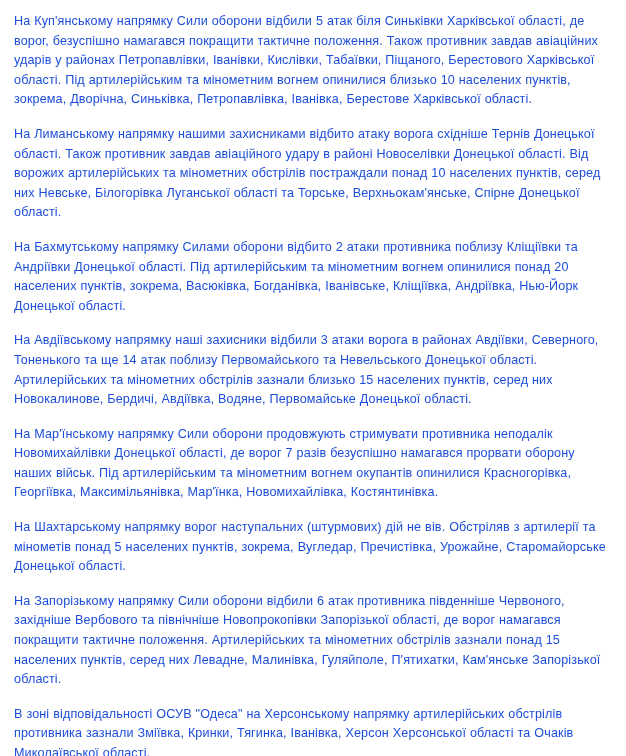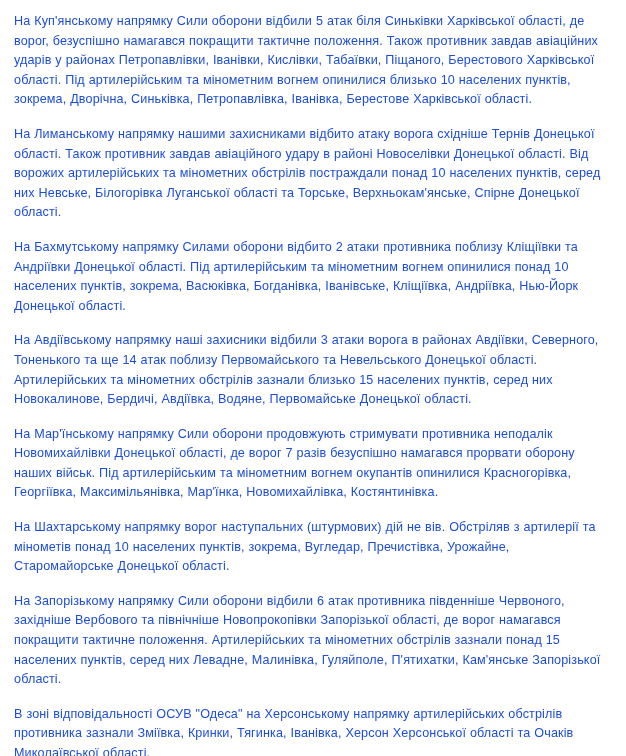--- a/index.html
+++ b/index.html
@@ -30,20 +30,20 @@
   .para:last-child {
     margin-bottom: 0;
   }
 </style>
 </head>
 <body>
 
 <div id="report">
   <p class="para">На Куп'янському напрямку Сили оборони відбили 5 атак біля Синьківки Харківської області, де ворог, безуспішно намагався покращити тактичне положення. Також противник завдав авіаційних ударів у районах Петропавлівки, Іванівки, Кислівки, Табаївки, Піщаного, Берестового Харківської області. Під артилерійським та мінометним вогнем опинилися близько 10 населених пунктів, зокрема, Дворічна, Синьківка, Петропавлівка, Іванівка, Берестове Харківської області.</p>
   <p class="para">На Лиманському напрямку нашими захисниками відбито атаку ворога східніше Тернів Донецької області. Також противник завдав авіаційного удару в районі Новоселівки Донецької області. Від ворожих артилерійських та мінометних обстрілів постраждали понад 10 населених пунктів, серед них Невське, Білогорівка Луганської області та Торське, Верхньокам'янське, Спірне Донецької області.</p>
-  <p class="para">На Бахмутському напрямку Силами оборони відбито 2 атаки противника поблизу Кліщіївки та Андріївки Донецької області. Під артилерійським та мінометним вогнем опинилися понад 10 населених пунктів, зокрема, Васюківка, Богданівка, Іванівське, Кліщіївка, Андріївка, Нью-Йорк Донецької області.</p>
+  <p class="para">На Бахмутському напрямку Силами оборони відбито 2 атаки противника поблизу Кліщіївки та Андріївки Донецької області. Під артилерійським та мінометним вогнем опинилися понад 20 населених пунктів, зокрема, Васюківка, Богданівка, Іванівське, Кліщіївка, Андріївка, Нью-Йорк Донецької області.</p>
   <p class="para">На Авдіївському напрямку наші захисники відбили 3 атаки ворога в районах Авдіївки, Северного, Тоненького та ще 14 атак поблизу Первомайського та Невельського Донецької області. Артилерійських та мінометних обстрілів зазнали близько 15 населених пунктів, серед них Новокалинове, Бердичі, Авдіївка, Водяне, Первомайське Донецької області.</p>
   <p class="para">На Мар'їнському напрямку Сили оборони продовжують стримувати противника неподалік Новомихайлівки Донецької області, де ворог 7 разів безуспішно намагався прорвати оборону наших військ. Під артилерійським та мінометним вогнем окупантів опинилися Красногорівка, Георгіївка, Максимільянівка, Мар'їнка, Новомихайлівка, Костянтинівка.</p>
-  <p class="para">На Шахтарському напрямку ворог наступальних (штурмових) дій не вів. Обстріляв з артилерії та мінометів понад 10 населених пунктів, зокрема, Вугледар, Пречистівка, Урожайне, Старомайорське Донецької області.</p>
+  <p class="para">На Шахтарському напрямку ворог наступальних (штурмових) дій не вів. Обстріляв з артилерії та мінометів понад 5 населених пунктів, зокрема, Вугледар, Пречистівка, Урожайне, Старомайорське Донецької області.</p>
   <p class="para">На Запорізькому напрямку Сили оборони відбили 6 атак противника південніше Червоного, західніше Вербового та північніше Новопрокопівки Запорізької області, де ворог намагався покращити тактичне положення. Артилерійських та мінометних обстрілів зазнали понад 15 населених пунктів, серед них Левадне, Малинівка, Гуляйполе, П'ятихатки, Кам'янське Запорізької області.</p>
   <p class="para">В зоні відповідальності ОСУВ "Одеса" на Херсонському напрямку артилерійських обстрілів противника зазнали Зміївка, Кринки, Тягинка, Іванівка, Херсон Херсонської області та Очаків Миколаївської області.</p>
 
 </div>
 
 </body></html>

